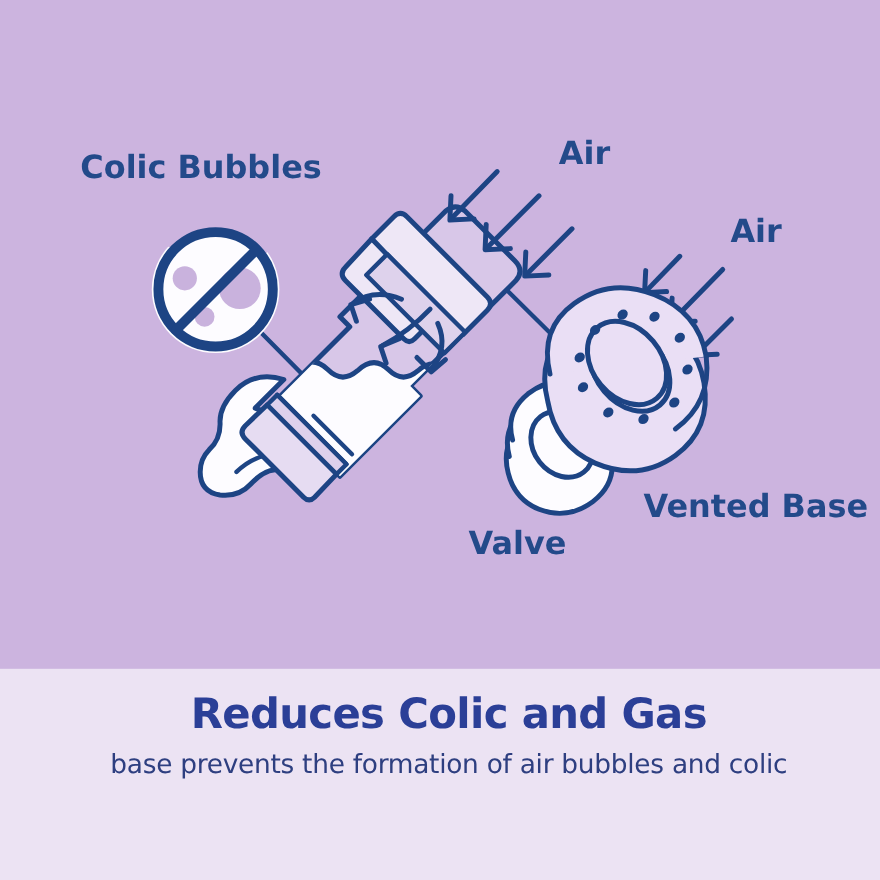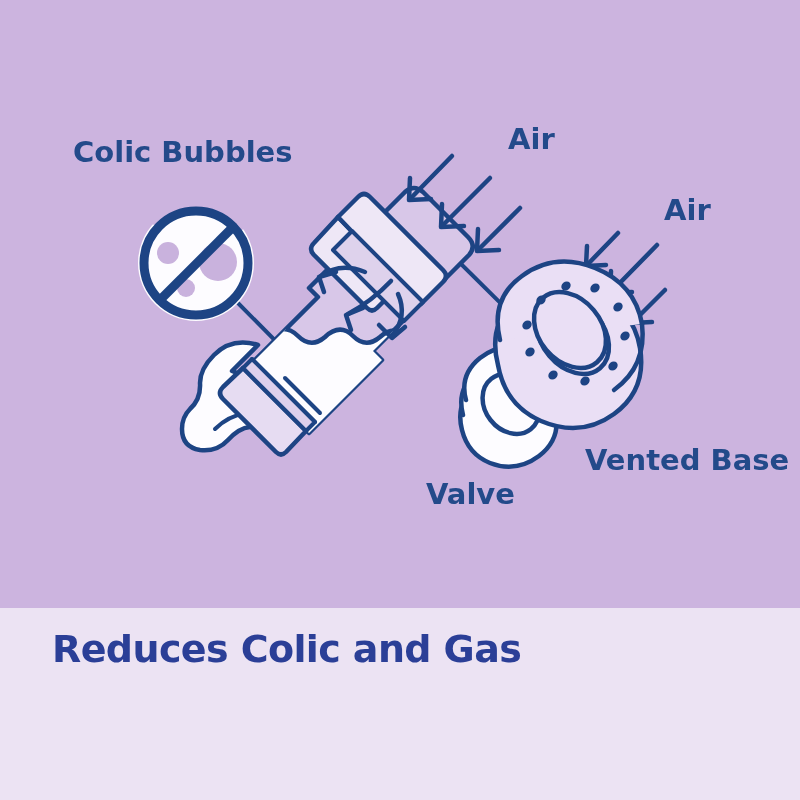--- a/index.html
+++ b/index.html
@@ -26,20 +26,21 @@
     height: 608px;
     background: #ccb4df;
   }
   .caption-panel {
     position: absolute;
     left: 0;
     top: 608px;
     width: 800px;
     height: 192px;
     background: #ece3f3;
+    text-align: center;
   }
   .diagram-svg {
     position: absolute;
     left: 0;
     top: 0;
     width: 800px;
     height: 608px;
     display: block;
   }
   .caption-inner {
@@ -221,16 +222,17 @@
       <text class="svg-label label-lg" x="508" y="149">Air</text>
       <text class="svg-label label-lg" x="664" y="220">Air</text>
       <text class="svg-label label-lg" x="426" y="504">Valve</text>
       <text class="svg-label label-lg" x="585" y="470">Vented Base</text>
     </svg>
   </div>
 
   <div class="caption-panel">
     <div class="caption-inner">
       <h1 class="caption-title">Reduces Colic and Gas</h1>
+      <p class="caption-body">base prevents the formation of air bubbles and colic</p>
     </div>
   </div>
 
 </div>
 
 </body></html>

